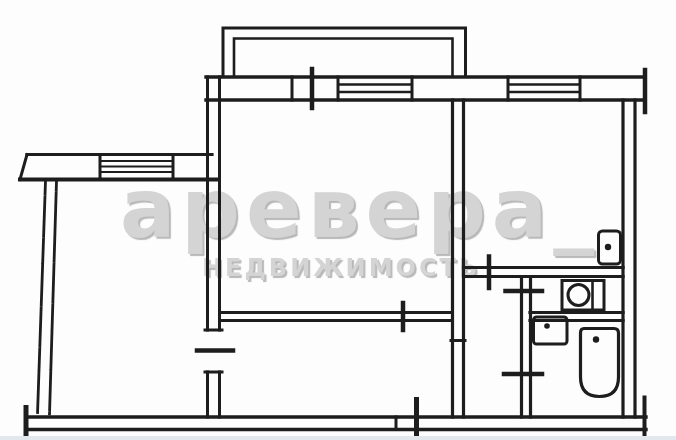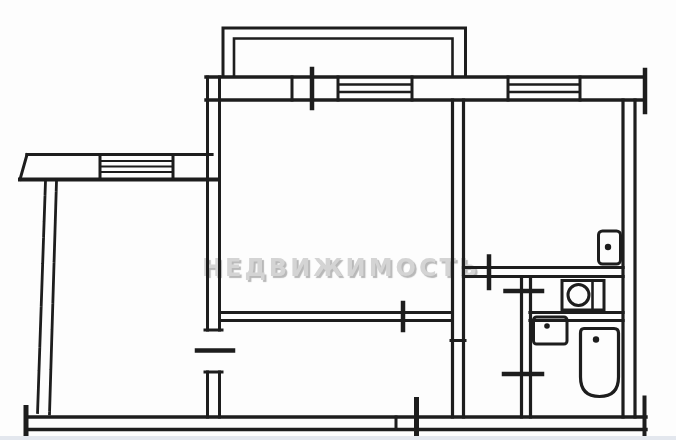--- a/index.html
+++ b/index.html
@@ -22,20 +22,21 @@
   }
   svg.plan .fill{fill:var(--ink,#1d1d1d);stroke:none;}
   svg.plan .soft{stroke:none;}
   .bottom-strip{position:absolute;left:0;bottom:0;width:676px;height:4px;background:var(--strip,#e3e7ee);}
 </style>
 </head>
 <body>
 
 <div class="scan">
 
+  <div class="wm wm1">аревера_</div>
   <div class="wm wm2">НЕДВИЖИМОСТЬ</div>
 
   <svg class="plan" width="676" height="440" viewBox="0 0 676 440">
 
     <g>
       <rect class="soft" x="86" y="179.5" width="33" height="6.5" fill="#9f9f9f" opacity="0.75"></rect>
       <rect class="soft" x="272" y="346" width="15" height="3.5" fill="#cfcfcf"></rect>
       <rect class="soft" x="294" y="351" width="11" height="3" fill="#d6d6d6"></rect>
     </g>
 

